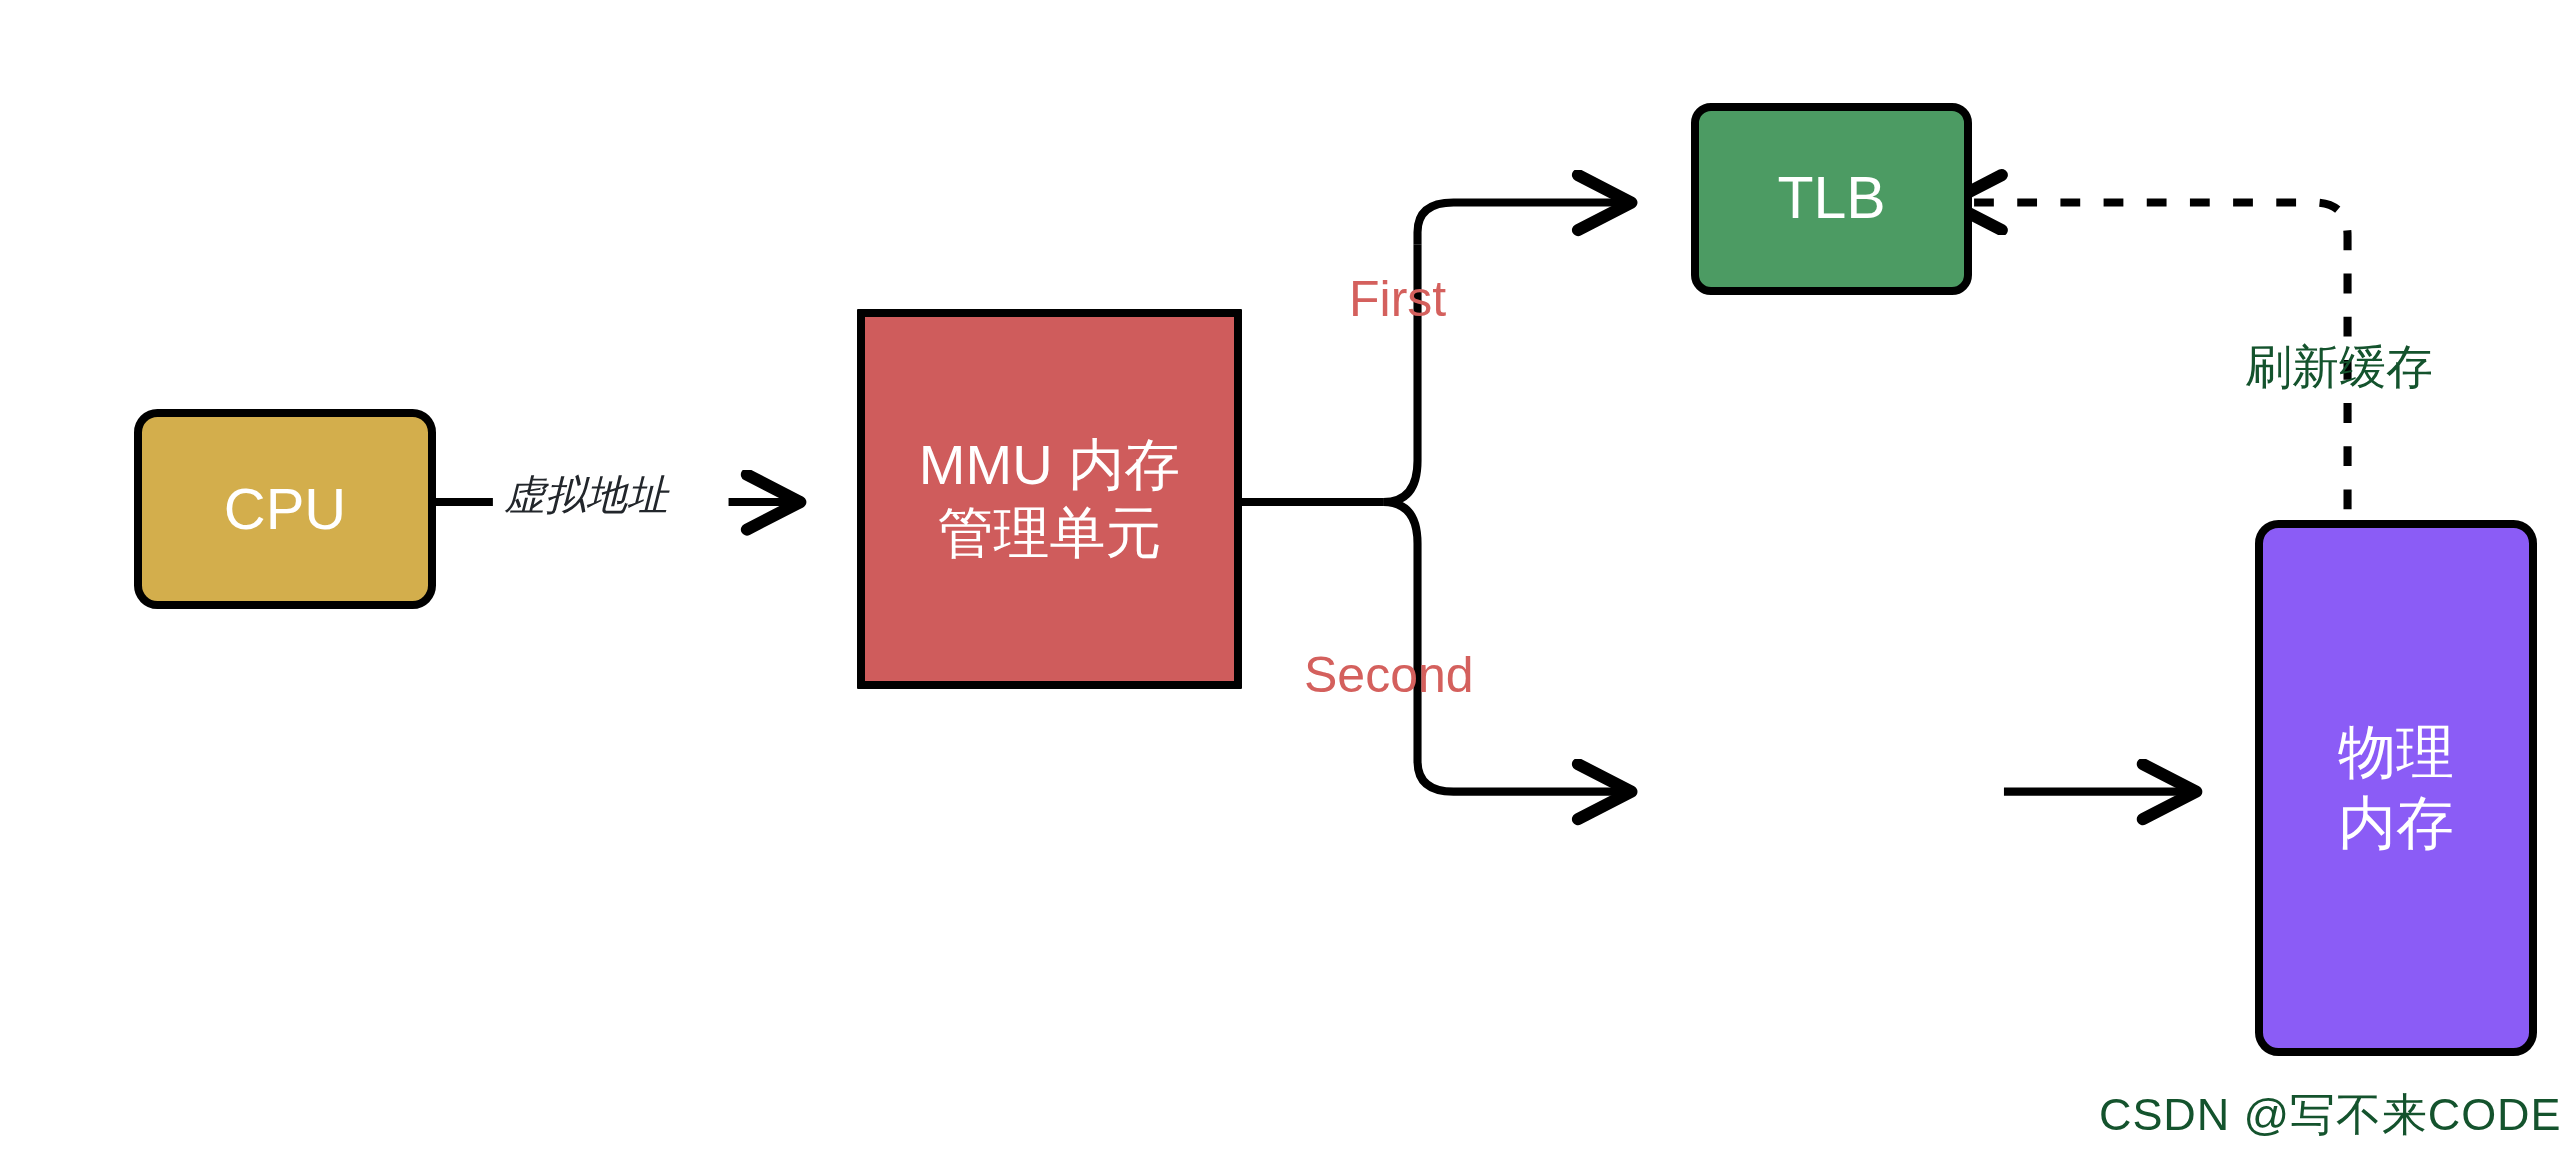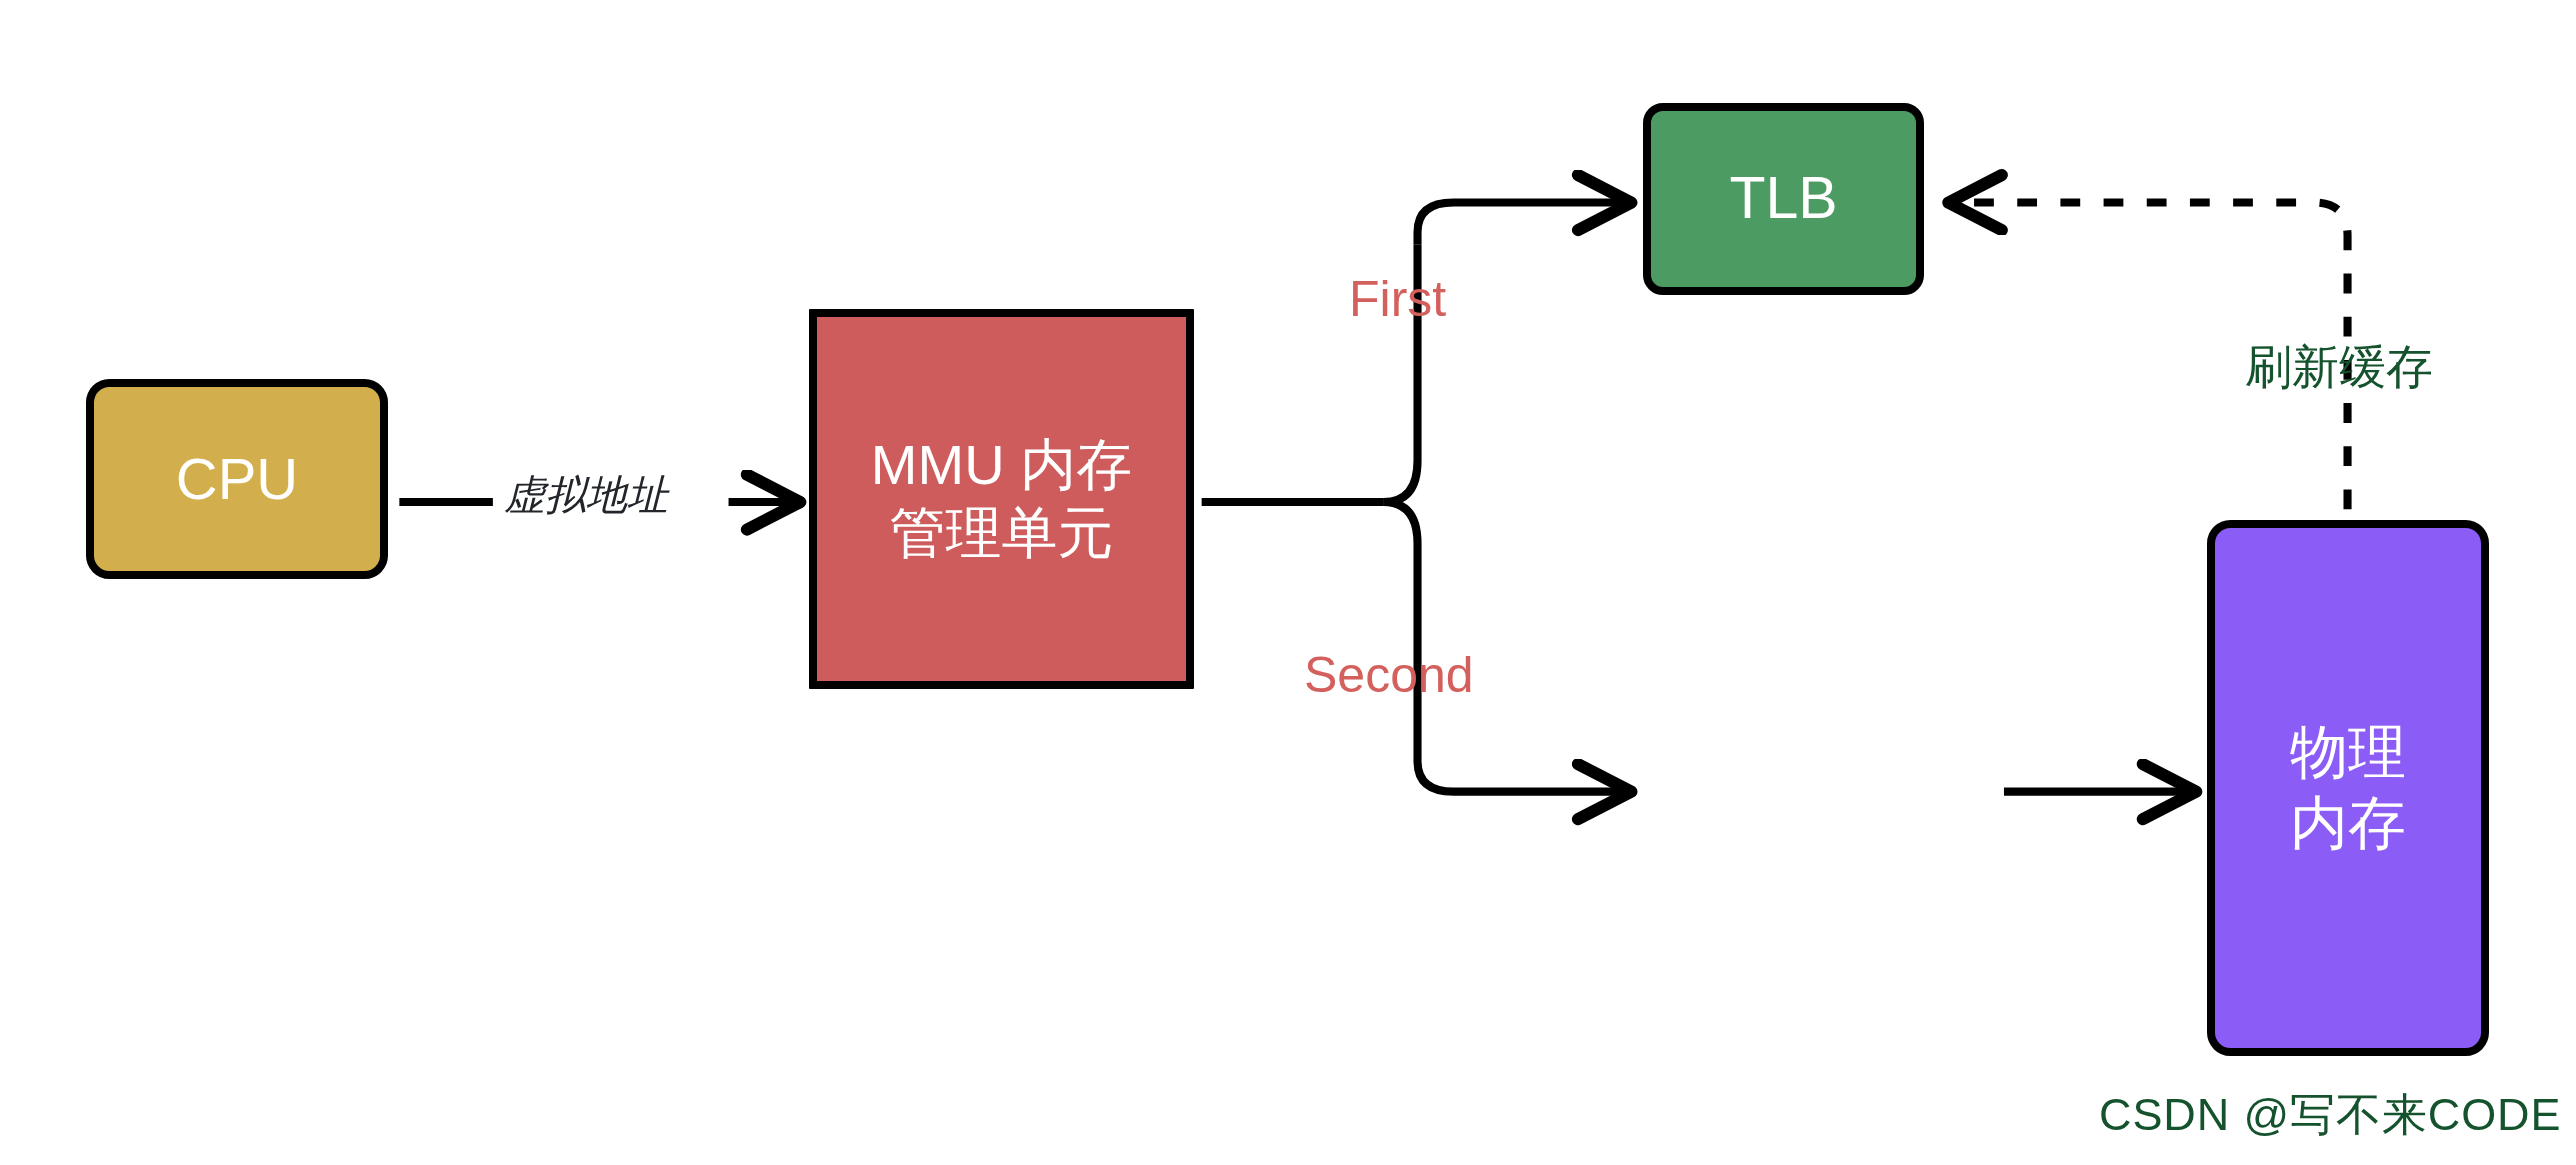--- a/index.html
+++ b/index.html
@@ -31,23 +31,24 @@
     box-sizing: border-box;
     display: flex;
     align-items: center;
     justify-content: center;
     text-align: center;
     color: #ffffff;
     border: 8px solid #000000;
     line-height: 1.22;
     white-space: pre-line;
     user-select: none;
+    margin-left: 48px;
   }
   .node-cpu {
-    left: 86px;  top: 379px;  width: 302px;  height: 200px;
+    left: 86px;  top: 409px;  width: 302px;  height: 200px;
     background: #D3AE4C;
     border-radius: 23.4px;
     font-size: 58px;
   }
   .node-mmu {
     left: 809px; top: 309px;  width: 385px;  height: 380px;
     background: #CF5C5C;
     border-radius: 1px;
     font-size: 56px;
   }

